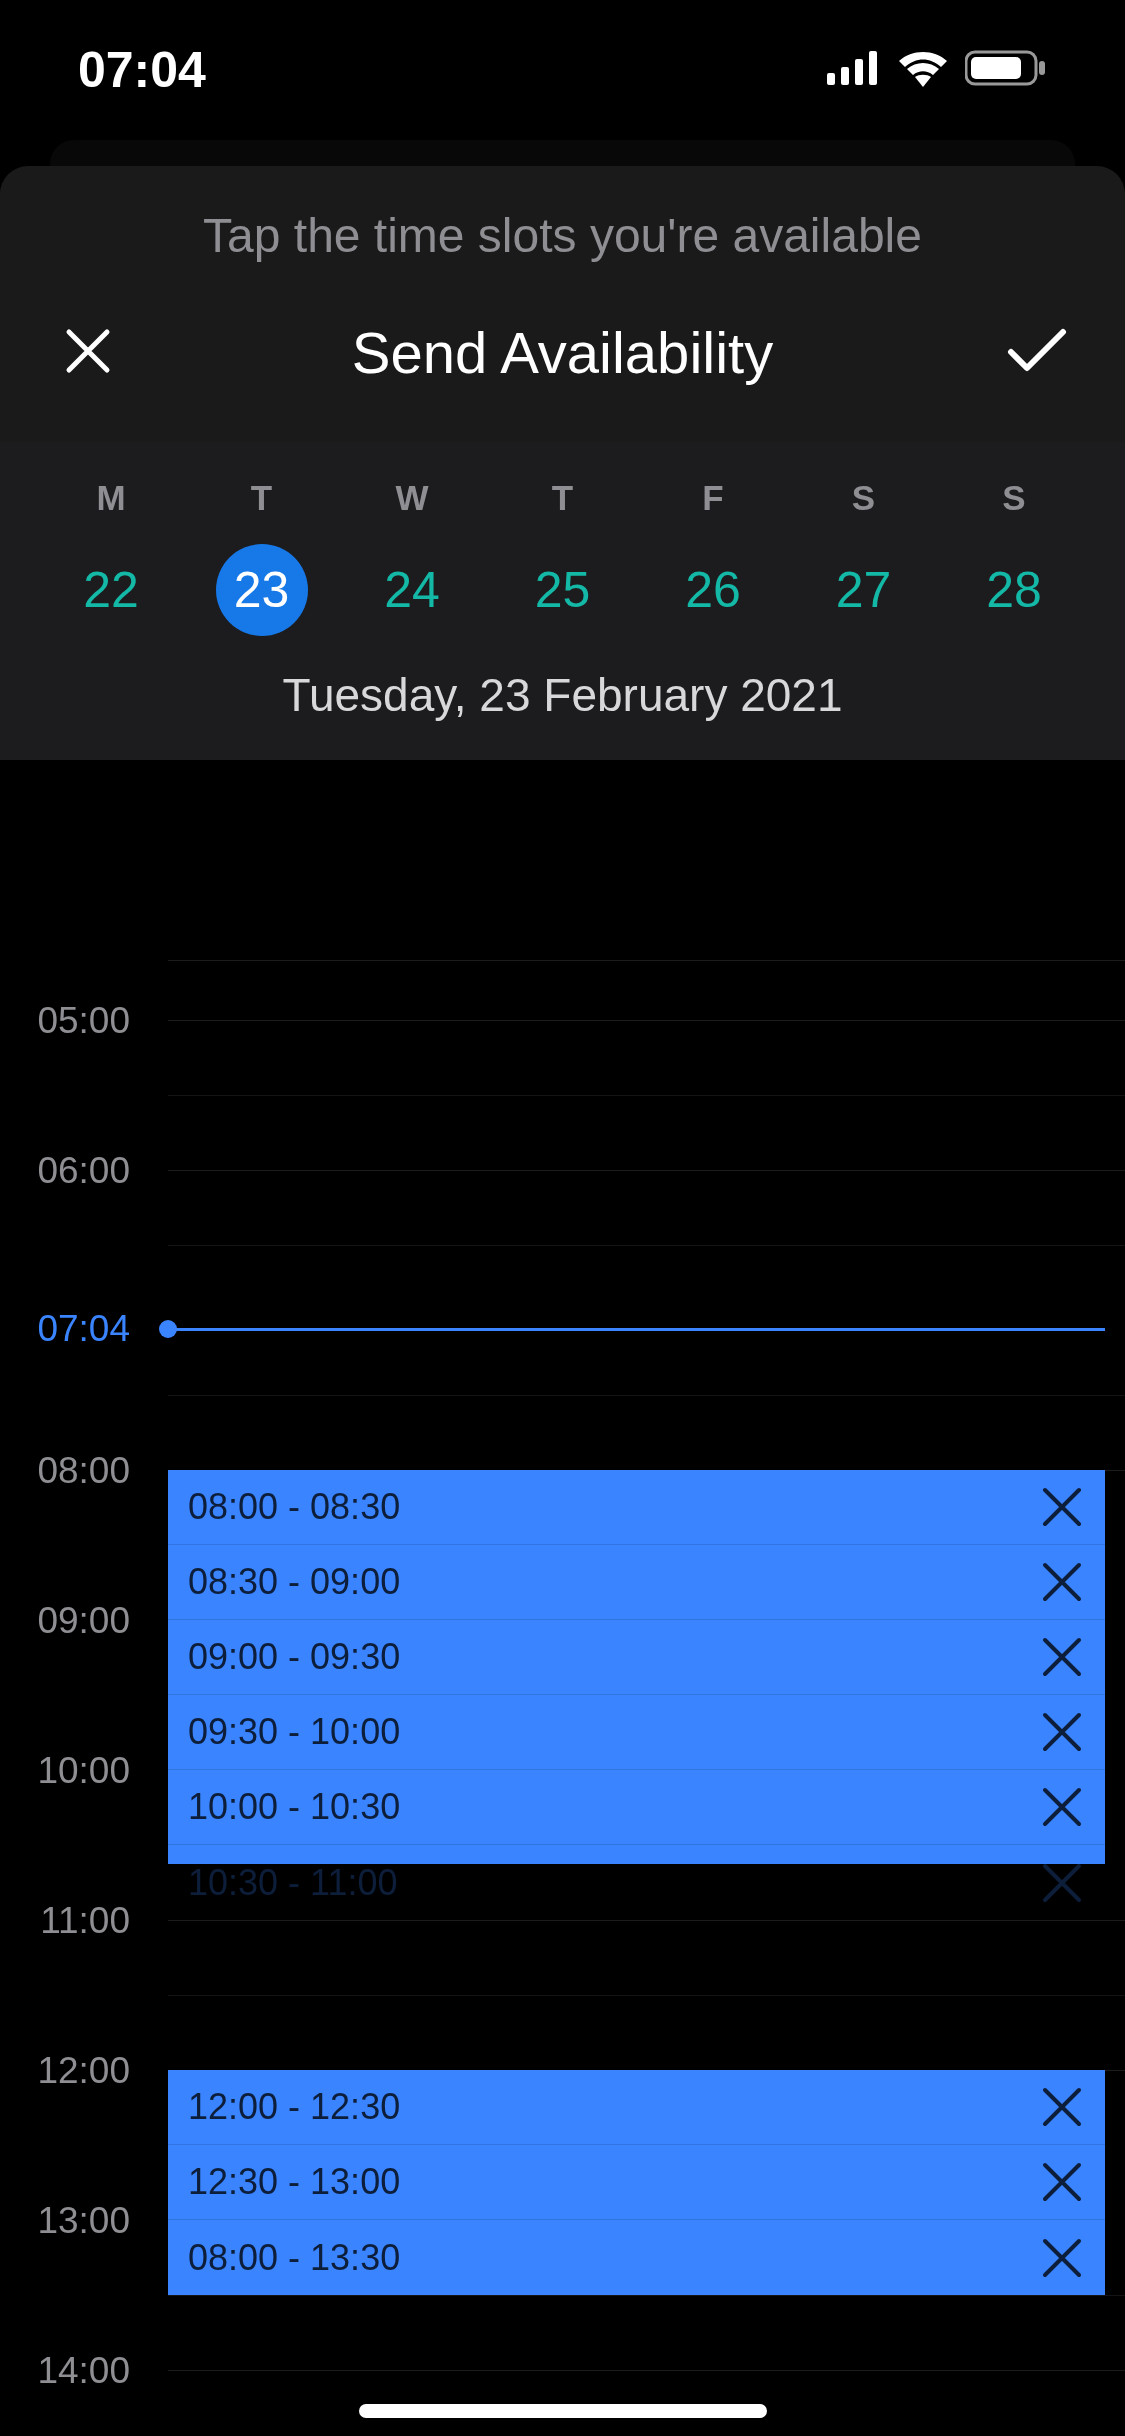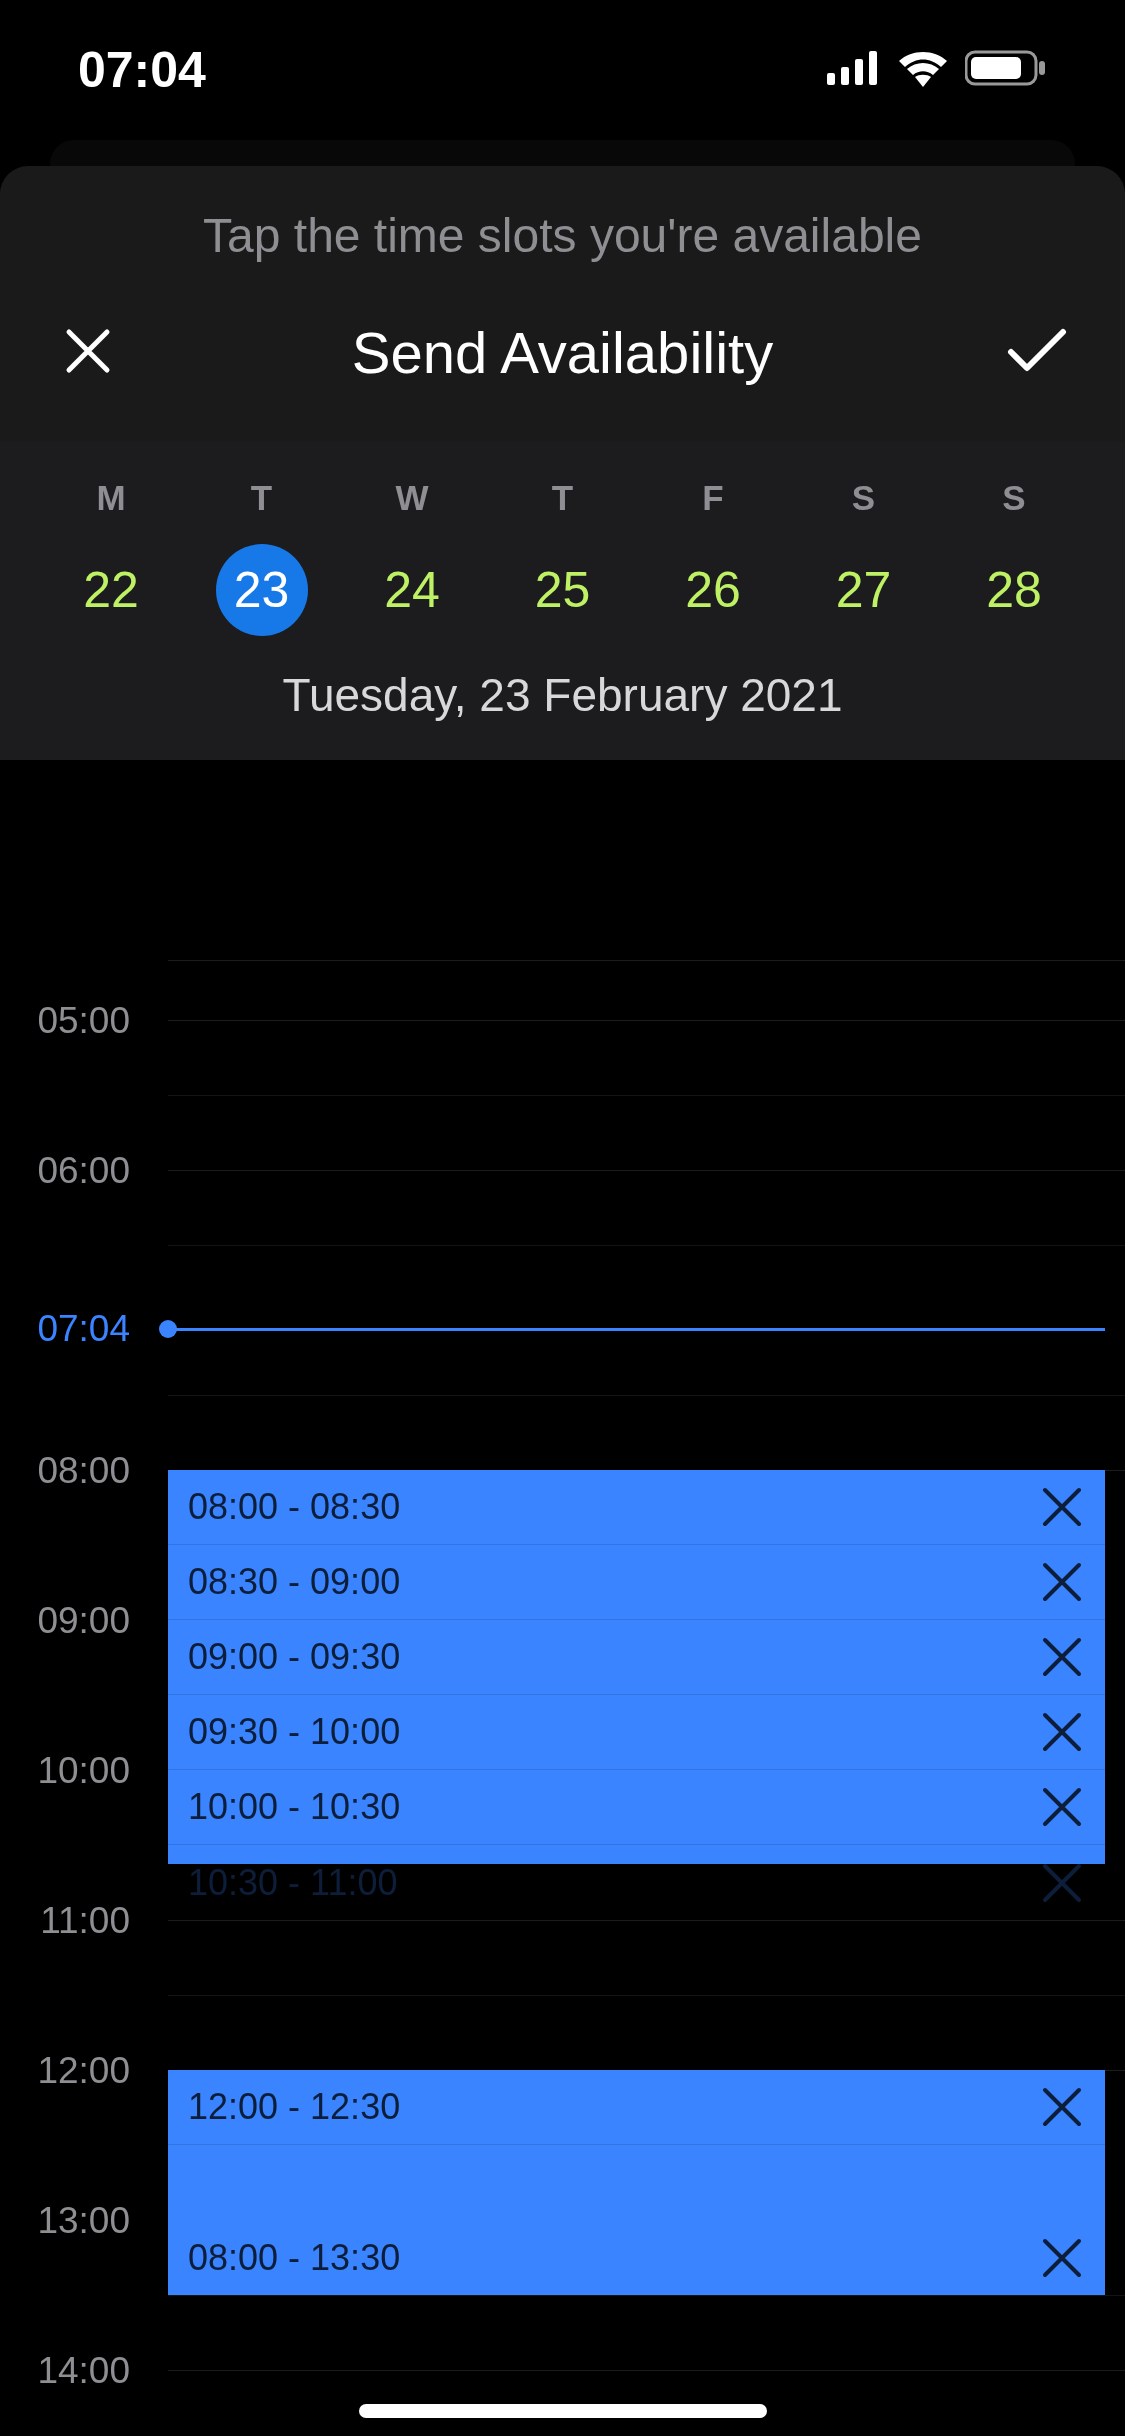--- a/index.html
+++ b/index.html
@@ -98,21 +98,21 @@
       text-align: center;
     }
     .date-num {
       display: inline-flex;
       width: 92px;
       height: 92px;
       border-radius: 46px;
       align-items: center;
       justify-content: center;
       font-size: 50px;
-      color: #bef264;
+      color: #14b8a6;
     }
     .date-cell.selected .date-num {
       background: #1778e8;
       color: #ffffff;
     }
     .full-date {
       text-align: center;
       font-size: 46px;
       color: #d8d8da;
       padding: 32px 0 38px;
@@ -367,20 +367,26 @@
         </div>
       </div>
 
       <div class="slot-block" style="top:1310px;height:225px">
         <div class="slot" style="top:0;height:75px">
           <span class="slot-label">12:00 - 12:30</span>
           <span class="slot-x"><svg width="46" height="46" viewBox="0 0 46 46">
                 <path d="M6 6 L40 40 M40 6 L6 40" stroke="#0d1e3a" stroke-width="4" stroke-linecap="round"></path>
               </svg></span>
         </div>
+        <div class="slot" style="top:75px;height:75px">
+          <span class="slot-label">12:30 - 13:00</span>
+          <span class="slot-x"><svg width="46" height="46" viewBox="0 0 46 46">
+                <path d="M6 6 L40 40 M40 6 L6 40" stroke="#0d1e3a" stroke-width="4" stroke-linecap="round"></path>
+              </svg></span>
+        </div>
         <div class="slot" style="top:150px;height:75px">
           <span class="slot-label">08:00 - 13:30</span>
           <span class="slot-x"><svg width="46" height="46" viewBox="0 0 46 46">
                 <path d="M6 6 L40 40 M40 6 L6 40" stroke="#0d1e3a" stroke-width="4" stroke-linecap="round"></path>
               </svg></span>
         </div>
       </div>
     </div>
   </div>
 </div>

